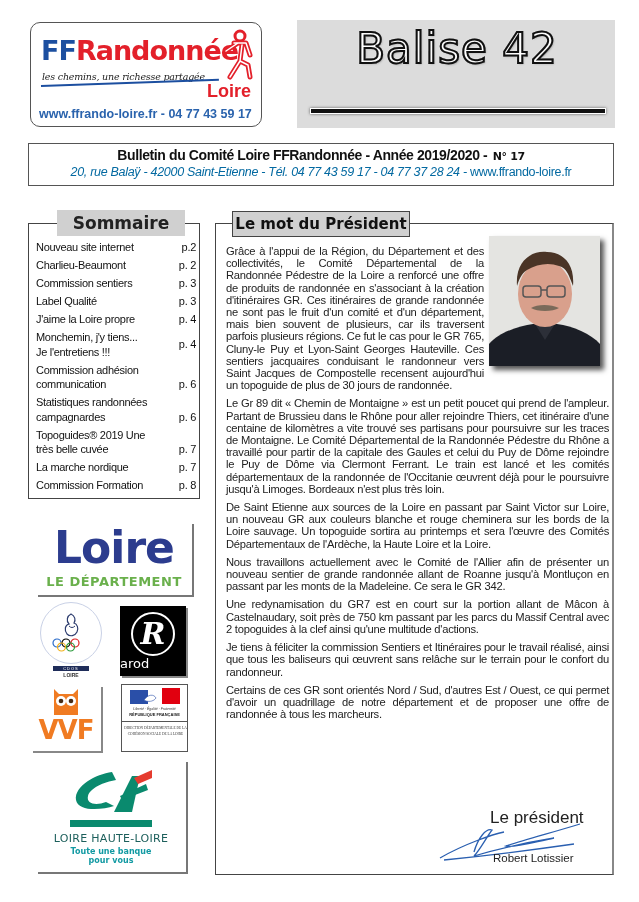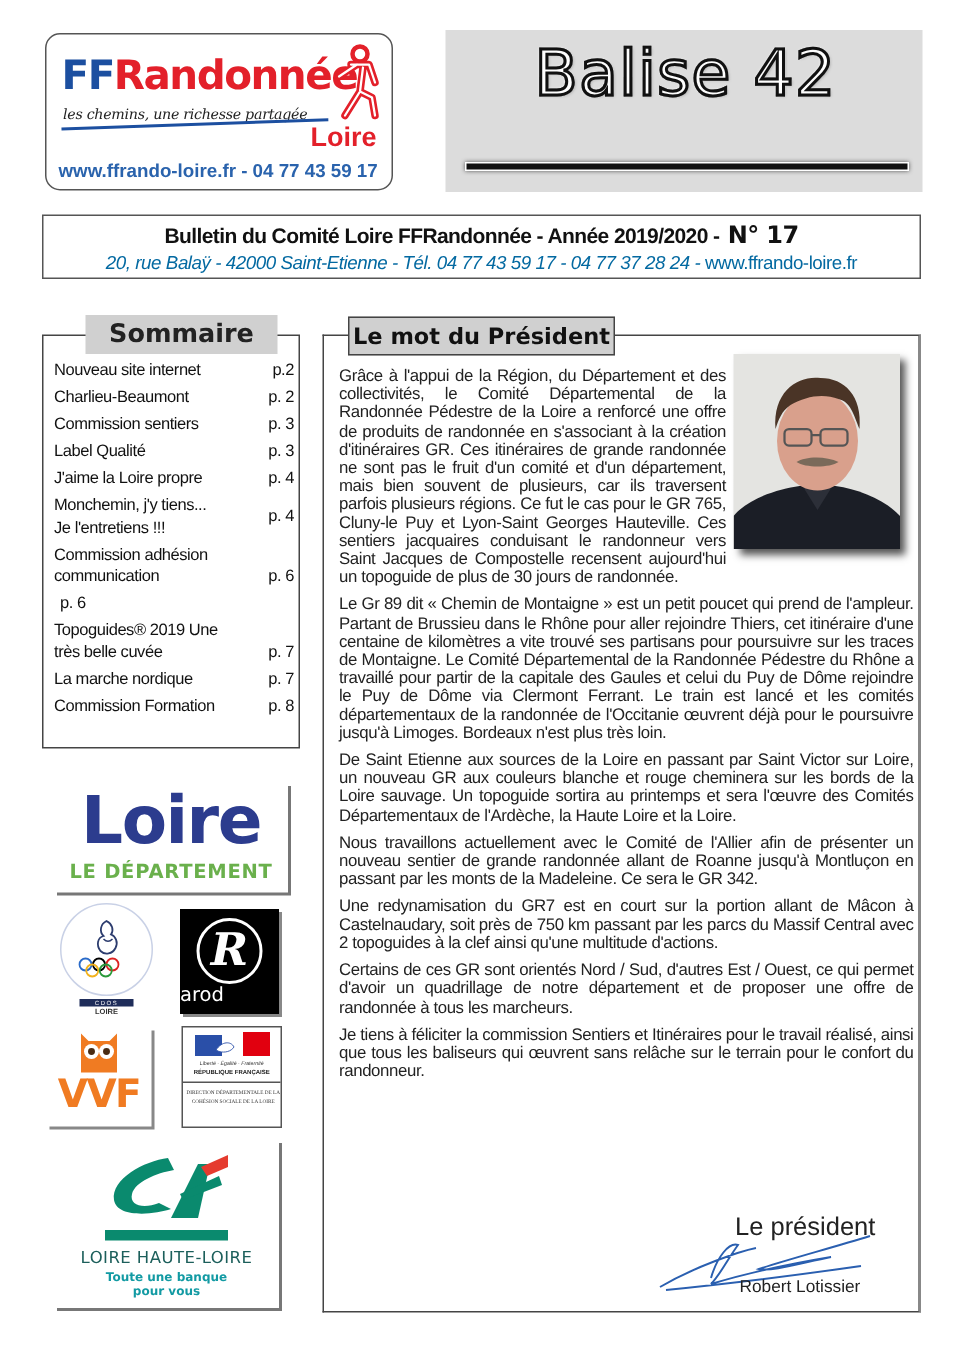--- a/index.html
+++ b/index.html
@@ -38,21 +38,21 @@
     position: absolute; left: 13px; top: 88px; width: 296px; height: 6px;
     background: #111; border: 1px solid #fff; box-shadow: 0 0 3px #555;
   }
 
   
   .bulletin-box {
     position: absolute; left: 28px; top: 143px; width: 586px; height: 43px;
     border: 1px solid #555; text-align: center;
   }
   .bulletin-line1 { font-family: "Liberation Sans Narrow", "Liberation Sans", sans-serif; font-size: 14px; font-weight: bold; color: #111; margin-top: 3px; letter-spacing: -0.4px; }
-  .bulletin-line1 .num { font-family: "DejaVu Sans", sans-serif; font-size: 16px; margin-left: 2px; }
+  .bulletin-line1 .num { font-family: "DejaVu Sans", sans-serif; font-size: 11px; margin-left: 2px; }
   .bulletin-line2 { font-size: 12.5px; color: #0369a1; margin-top: 2px; letter-spacing: -0.3px; }
   .bulletin-line2 .addr { font-style: italic; }
   .bulletin-line2 .web { font-style: normal; }
 
   
   .sommaire-box {
     position: absolute; left: 28px; top: 223px; width: 172px; height: 276px;
     border: 1px solid #444;
   }
   .sommaire-title {
@@ -185,20 +185,21 @@
       </li>
     <li class="sommaire-item p-top">
         <span class="t" style="max-width:112px">Monchemin, j'y tiens... Je l'entretiens !!!</span>
         <span class="p">p. 4</span>
       </li>
     <li class="sommaire-item">
         <span class="t" style="max-width:110px">Commission adhésion communication</span>
         <span class="p">p. 6</span>
       </li>
     <li class="sommaire-item">
+        <span class="t" style="max-width:140px">Statistiques randonnées campagnardes</span>
         <span class="p">p. 6</span>
       </li>
     <li class="sommaire-item">
         <span class="t" style="max-width:112px">Topoguides® 2019 Une très belle cuvée</span>
         <span class="p">p. 7</span>
       </li>
     <li class="sommaire-item">
         <span class="t">La marche nordique</span>
         <span class="p">p. 7</span>
       </li>
@@ -293,22 +294,22 @@
     </svg>
   </div>
 
   <div class="article-body">
     <div class="float-space"></div>
     <p>Grâce à l'appui de la Région, du Département et des collectivités, le Comité Départemental de la Randonnée Pédestre de la Loire a renforcé une offre de produits de randonnée en s'associant à la création d'itinéraires GR. Ces itinéraires de grande randonnée ne sont pas le fruit d'un comité et d'un département, mais bien souvent de plusieurs, car ils traversent parfois plusieurs régions. Ce fut le cas pour le GR 765, Cluny-le Puy et Lyon-Saint Georges Hauteville. Ces sentiers jacquaires conduisant le randonneur vers Saint Jacques de Compostelle recensent aujourd'hui un topoguide de plus de 30 jours de randonnée.</p>
     <p>Le Gr 89 dit « Chemin de Montaigne » est un petit poucet qui prend de l'ampleur. Partant de Brussieu dans le Rhône pour aller rejoindre Thiers, cet itinéraire d'une centaine de kilomètres a vite trouvé ses partisans pour poursuivre sur les traces de Montaigne. Le Comité Départemental de la Randonnée Pédestre du Rhône a travaillé pour partir de la capitale des Gaules et celui du Puy de Dôme rejoindre le Puy de Dôme via Clermont Ferrant. Le train est lancé et les comités départementaux de la randonnée de l'Occitanie œuvrent déjà pour le poursuivre jusqu'à Limoges. Bordeaux n'est plus très loin.</p>
     <p>De Saint Etienne aux sources de la Loire en passant par Saint Victor sur Loire, un nouveau GR aux couleurs blanche et rouge cheminera sur les bords de la Loire sauvage. Un topoguide sortira au printemps et sera l'œuvre des Comités Départementaux de l'Ardèche, la Haute Loire et la Loire.</p>
     <p>Nous travaillons actuellement avec le Comité de l'Allier afin de présenter un nouveau sentier de grande randonnée allant de Roanne jusqu'à Montluçon en passant par les monts de la Madeleine. Ce sera le GR 342.</p>
     <p>Une redynamisation du GR7 est en court sur la portion allant de Mâcon à Castelnaudary, soit près de 750 km passant par les parcs du Massif Central avec 2 topoguides à la clef ainsi qu'une multitude d'actions.</p>
+    <p>Je tiens à féliciter la commission Sentiers et Itinéraires pour le travail réalisé, ainsi que tous les baliseurs qui œuvrent sans relâche sur le terrain pour le confort du randonneur.</p>
     <p>Certains de ces GR sont orientés Nord / Sud, d'autres Est / Ouest, ce qui permet d'avoir un quadrillage de notre département et de proposer une offre de randonnée à tous les marcheurs.</p>
-    <p>Je tiens à féliciter la commission Sentiers et Itinéraires pour le travail réalisé, ainsi que tous les baliseurs qui œuvrent sans relâche sur le terrain pour le confort du randonneur.</p>
   </div>
 
   <div class="sig-role">Le président</div>
   <svg class="signature" viewBox="0 0 150 50">
     <path d="M6 44 C30 30 60 20 70 18 M40 38 C44 24 52 14 58 16 C52 24 46 36 40 42 C60 36 84 30 120 24 C100 28 80 34 72 32 C90 26 120 18 146 10 M10 46 C30 44 70 40 140 30" fill="none" stroke="#2a5fb0" stroke-width="1.3"></path>
   </svg>
   <div class="sig-name">Robert Lotissier</div>
 </div>
 
 </body></html>

